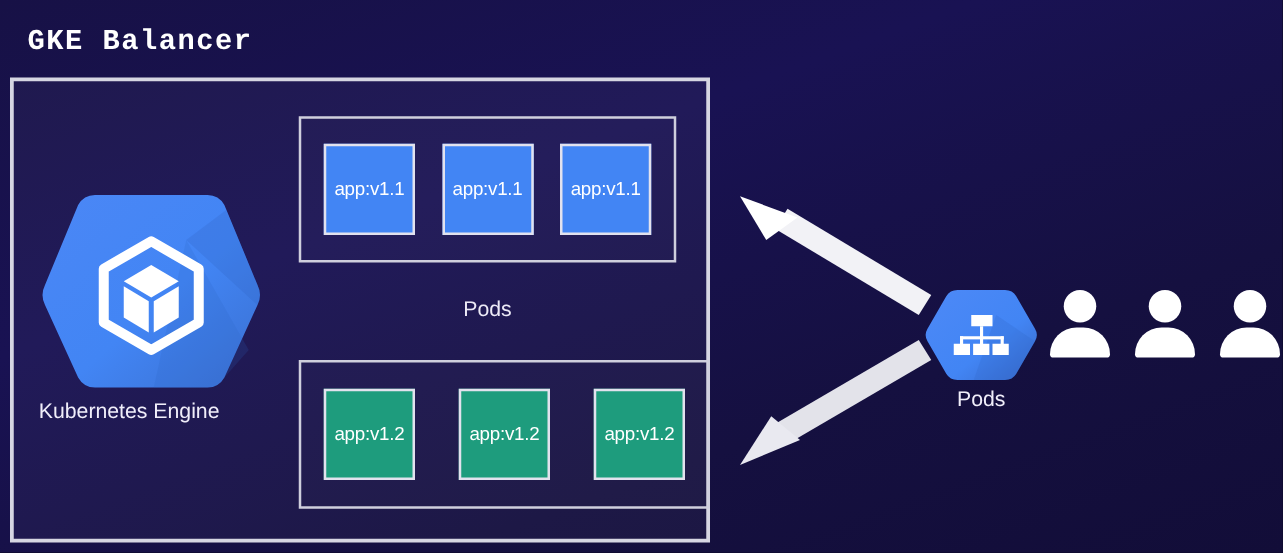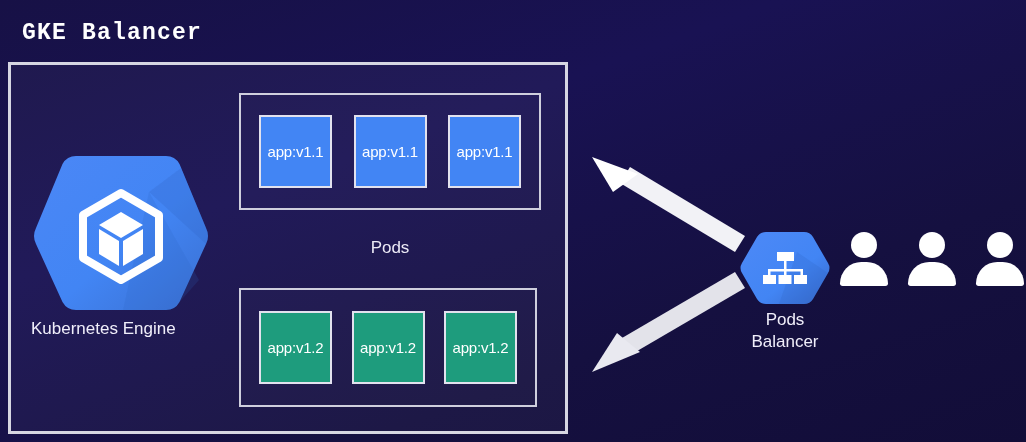--- a/index.html
+++ b/index.html
@@ -52,21 +52,21 @@
   }
   #pods-group-v11 {
     left: 239px;
     top: 93px;
     width: 302px;
     height: 117px;
   }
   #pods-group-v12 {
     left: 239px;
     top: 288px;
-    width: 298px;
+    width: 329px;
     height: 119px;
     gap: 18px;
   }
   .pod {
     width: 73px;
     height: 73px;
     border: 2px solid #e2e2ee;
     box-sizing: border-box;
     display: flex;
     align-items: center;
@@ -257,21 +257,20 @@
         <rect x="29" y="41" width="2.5" height="7" fill="#ffffff"></rect>
         <rect x="45" y="41" width="2.5" height="7" fill="#ffffff"></rect>
         <rect x="61.5" y="41" width="2.5" height="7" fill="#ffffff"></rect>
         <rect x="24" y="47" width="13" height="9" fill="#ffffff"></rect>
         <rect x="39.5" y="47" width="13" height="9" fill="#ffffff"></rect>
         <rect x="55" y="47" width="13" height="9" fill="#ffffff"></rect>
       </svg>
     </div>
     <div id="lb-label">
       <div>Pods</div>
-      <div>Balancer</div>
     </div>
   </div>
 
   <div id="users-group">
     <div class="user-icon">
       <div class="user-head"></div>
       <div class="user-body"></div>
     </div>
     <div class="user-icon">
       <div class="user-head"></div>

